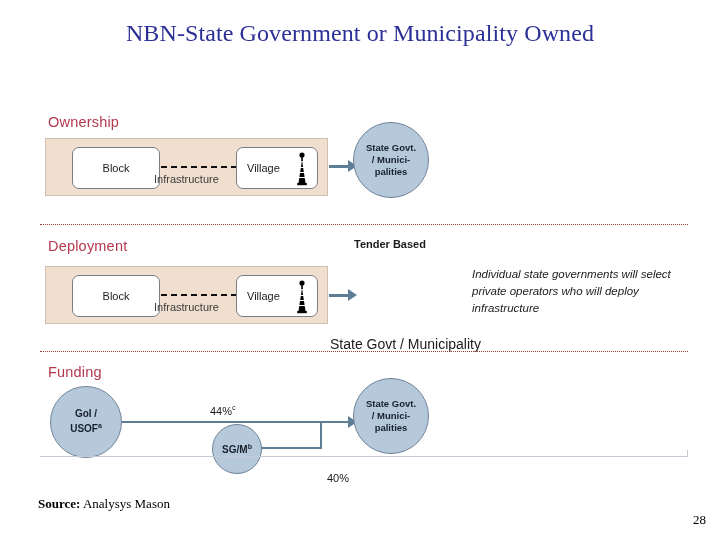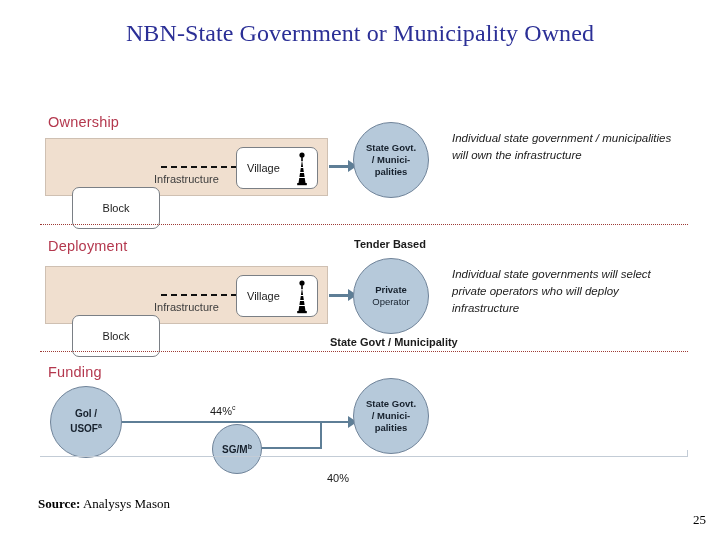--- a/index.html
+++ b/index.html
@@ -101,21 +101,21 @@
     background: #ffffff;
     border: 1px solid #7a7f85;
     border-radius: 7px;
     box-sizing: border-box;
     font-size: 11px;
     color: #1b1b1b;
     display: flex;
     align-items: center;
     justify-content: center;
   }
-  .node-block   { left: 26px;  width: 88px; margin-top: 40px; }
+  .node-block   { left: 26px;  width: 88px; }
   .node-village { left: 190px; width: 82px; justify-content: flex-start; padding-left: 10px; }
 
   .tower {
     position: absolute;
     right: 8px;
     top: 4px;
     width: 14px;
     height: 34px;
   }
 
@@ -191,38 +191,38 @@
 
   .cap-above {
     position: absolute;
     font-size: 11px;
     font-weight: bold;
     color: #1b1b1b;
     white-space: nowrap;
   }
   .cap-below {
     position: absolute;
-    font-size: 11px;
-    font-weight: bold;
+    font-size: 14px;
+    font-weight: normal;
     color: #1b1b1b;
     white-space: nowrap;
   }
 
   
   .desc {
     position: absolute;
     left: 412px;
     font-style: italic;
     font-size: 11.5px;
     line-height: 17px;
     color: #1b1b1b;
     width: 230px;
   }
   .desc-own  { top: 22px; }
-  .desc-dep  { top: 34px; }
+  .desc-dep  { top: 34px; margin-left: 20px; }
   .desc-fun  { top: 28px; }
 
   
   .flow {
     position: absolute;
     background: #5e7e96;
   }
   .pct {
     position: absolute;
     font-size: 11px;
@@ -284,21 +284,20 @@
     <div class="arrow-head" style="left:308px; top:52px;"></div>
 
     <div class="circle circle-sgm-own">
       <span>
         <b>State Govt.</b><br>
         <b>/ Munici-</b><br>
         <b>palities</b>
       </span>
     </div>
 
-    <div class="desc desc-own">Individual state government / municipalities will own the infrastructure</div>
   </div>
 
   <div class="divider div-1"></div>
 
   <div class="section sec-deployment">
     <div class="sec-label">Deployment</div>
 
     <div class="panel" style="top:34px;">
       <div class="node-box node-block">Block</div>
       <div class="infra-line"></div>
@@ -317,26 +316,20 @@
           </svg>
         </span>
       </div>
     </div>
 
     <div class="arrow-h" style="left:289px; top:62px; width:22px;"></div>
     <div class="arrow-head" style="left:308px; top:57px;"></div>
 
     <div class="cap-above" style="left:314px; top:6px;text-align:center;">Tender Based</div>
 
-    <div class="circle circle-private">
-      <span>
-        <b>Private</b><br>
-        <span>Operator</span>
-      </span>
-    </div>
 
     <div class="cap-below" style="left:290px; top:104px;">State Govt / Municipality</div>
 
     <div class="desc desc-dep">Individual state governments will select private operators who will deploy infrastructure</div>
   </div>
 
   <div class="divider div-2"></div>
 
   <div class="section sec-funding">
     <div class="sec-label">Funding</div>
@@ -382,13 +375,13 @@
   </div>
 
   <div class="bottom-rule"></div>
   <div class="bottom-tick"></div>
 </div>
 
 <div class="source">
   <span class="lbl">Source:</span>
   <span>Analysys Mason</span>
 </div>
-<div class="page-num">25</div>
+<div class="page-num">28</div>
 
 </body></html>

